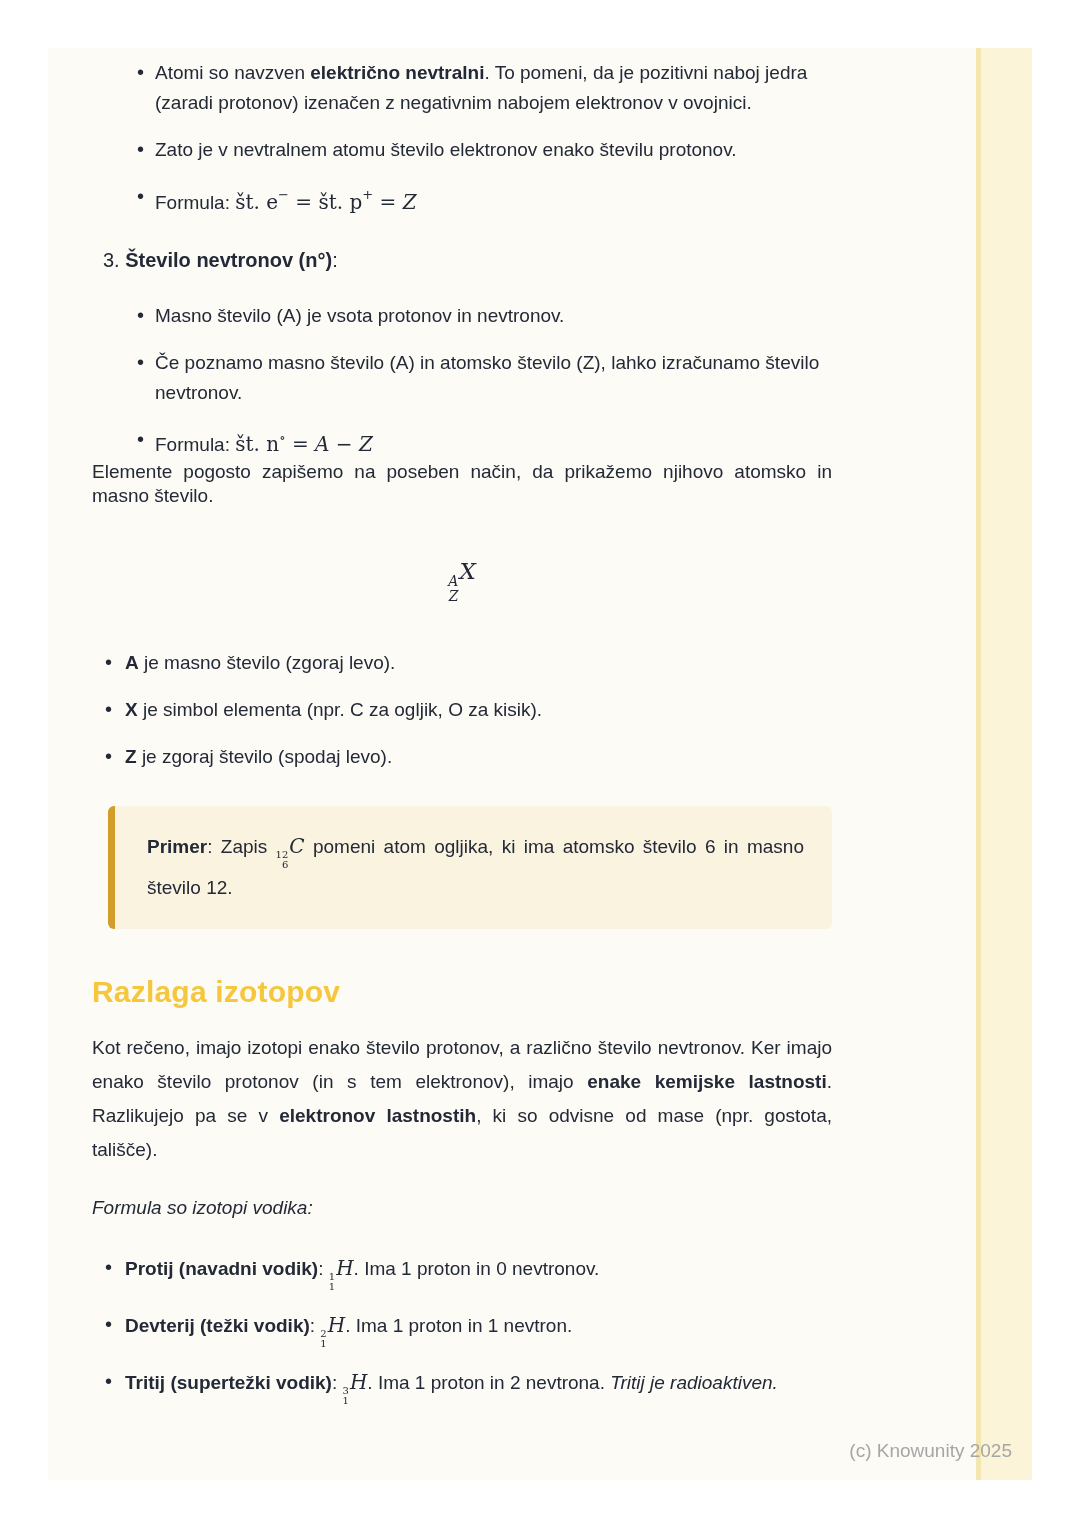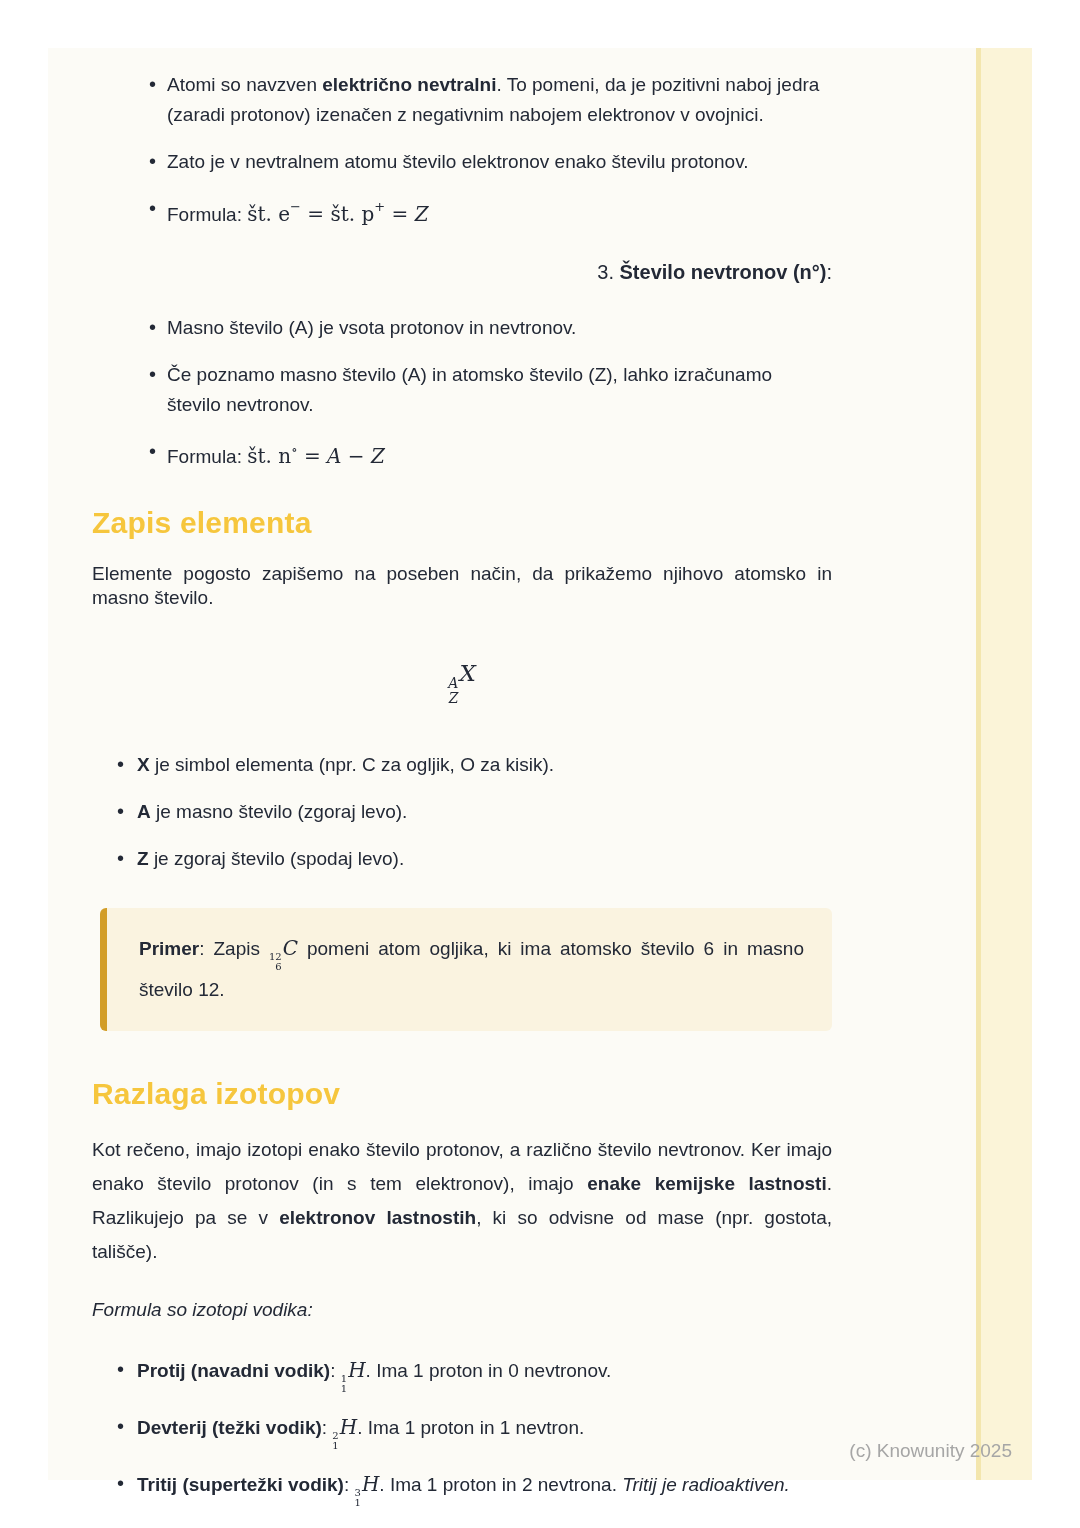--- a/index.html
+++ b/index.html
@@ -18,35 +18,35 @@
   }
   .stripe {
     position:absolute; top:0; right:0; width:56px; height:100%;
     background:#fbf4d8;
     border-left:5px solid #f3e6ae;
   }
   .content {
     position:absolute; left:44px; top:10px; width:740px;
     font-size:19px; line-height:30px;
   }
-  ul { list-style:none; margin:12px; padding:0; }
+  ul { list-style:none; margin:0; padding:0; }
   li { position:relative; margin-bottom:17px; }
   li:last-child { margin-bottom:0; }
   ul.nested li { padding-left:63px; }
   ul.nested li::before {
     content:"•"; position:absolute; left:45px; top:-1px;
     font-size:20px; color:#232936;
   }
   ul.top li { padding-left:33px; }
   ul.top li::before {
     content:"•"; position:absolute; left:13px; top:-1px;
     font-size:20px; color:#232936;
   }
   b { font-weight:700; }
-  .h-num { font-size:20px; margin:27px 0 26px 11px; font-weight:400;text-align:right; }
+  .h-num { font-size:20px; margin:27px 0 26px 11px; font-weight:400; }
   .h-num b { font-weight:700; }
   h2 {
     font-size:30px; line-height:34px; font-weight:700;
     color:#f6c63d; margin:34px 0 22px 0;
     letter-spacing:0.2px;
   }
   .para { text-align:justify; line-height:24px; margin:0 0 26px 0; }
   .para2 { text-align:justify; line-height:34px; margin:0 0 26px 0; }
   .math { font-family:"DejaVu Serif", serif; font-size:20px; }
   .math .var { font-style:italic; }
@@ -54,21 +54,21 @@
   .presc {
     display:inline-flex; flex-direction:column; align-items:flex-end;
     line-height:1.05; font-size:10px; vertical-align:-5px;
     font-family:"DejaVu Serif", serif; margin-right:1px;
   }
   .display-math { text-align:center; margin:48px 0 44px 0; font-family:"DejaVu Serif", serif; }
   .display-math .sym { font-style:italic; font-size:23px; }
   .display-math .presc { font-size:14px; vertical-align:-7px; }
   .example {
     background:#faf3e0; border-left:7px solid #d29d28; border-radius:6px;
-    padding:23px 28px 24px 32px; margin:34px 0 0 8px;
+    padding:23px 28px 24px 32px; margin:34px 0 0 16px;
     text-align:justify; line-height:34px;
   }
   .intro-italic { font-style:italic; margin:0 0 30px 0; }
   .it { font-style:italic; }
   .footer {
     position:absolute; left:0; top:1440px; width:1012px;
     text-align:right; color:#a6a6a6; font-size:19px; z-index:5;
   }
 </style>
 </head>
@@ -100,37 +100,36 @@
         <span>Masno število (A) je vsota protonov in nevtronov.</span>
       </li>
       <li>
         <span>Če poznamo masno število (A) in atomsko število (Z), lahko izračunamo število nevtronov.</span>
       </li>
       <li>
         <span><span>Formula: </span><span class="math"><span>št. n</span><sup>∘</sup><span> = </span><span class="var">A</span><span> − </span><span class="var">Z</span></span></span>
       </li>
     </ul>
 
-    <h2>Zapis elementa</h2>
 
     <p class="para">Elemente pogosto zapišemo na poseben način, da prikažemo njihovo atomsko in masno število.</p>
 
     <div class="display-math">
       <span class="presc">
           <span class="it">A</span>
           <span class="it">Z</span>
         </span><span class="sym">X</span>
     </div>
 
     <ul class="top">
       <li>
-        <span><b>X</b><span> je simbol elementa (npr. C za ogljik, O za kisik).</span></span>
+        <span><b>A</b><span> je masno število (zgoraj levo).</span></span>
       </li>
       <li>
-        <span><b>A</b><span> je masno število (zgoraj levo).</span></span>
+        <span><b>X</b><span> je simbol elementa (npr. C za ogljik, O za kisik).</span></span>
       </li>
       <li>
         <span><b>Z</b><span> je zgoraj število (spodaj levo).</span></span>
       </li>
     </ul>
 
     <div class="example">
       <b>Primer</b><span>: Zapis </span><span class="math"><span class="presc">
             <span>12</span>
             <span>6</span>

